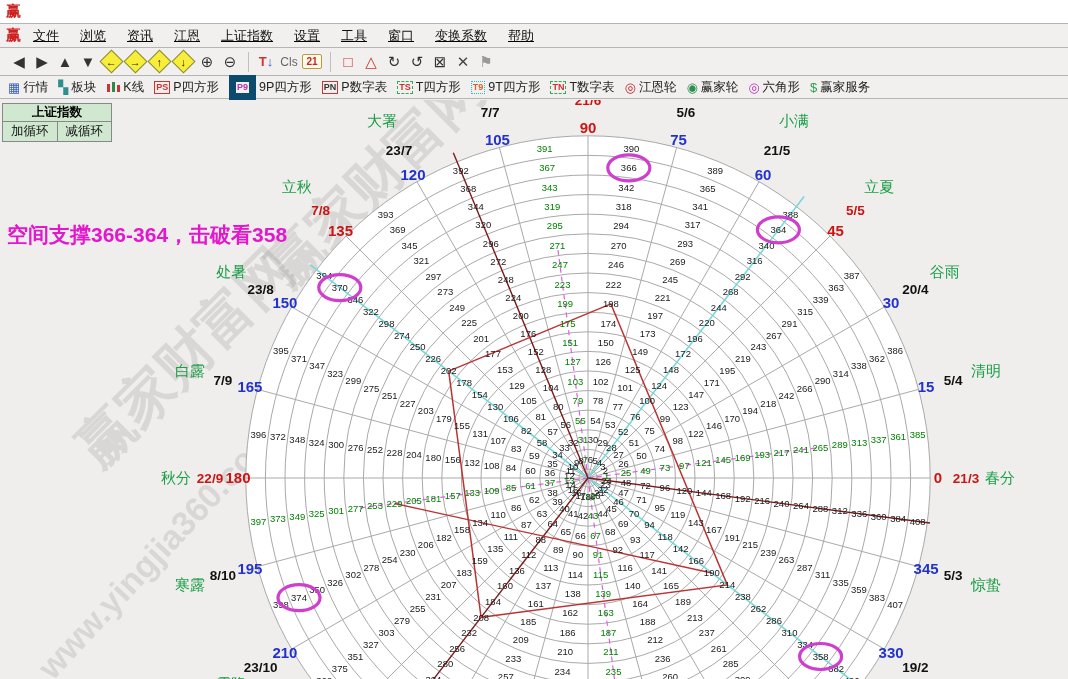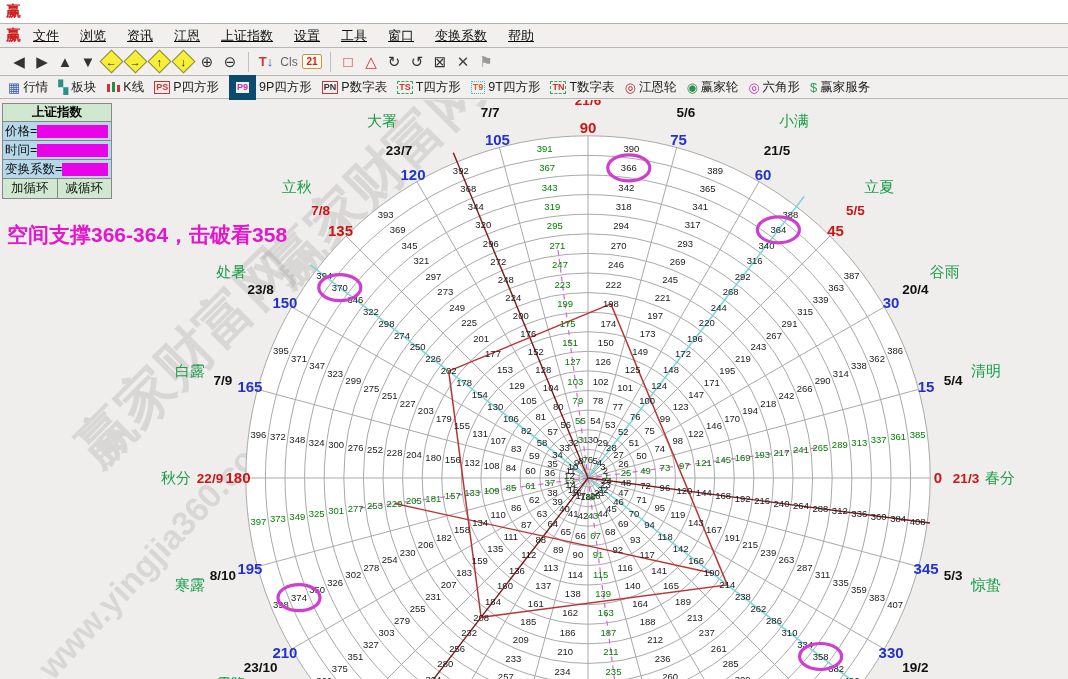--- a/index.html
+++ b/index.html
@@ -706,34 +706,20 @@
         <text x="891.1" y="558.0" font-size="15" font-weight="bold" fill="#2233cc">330</text>
         <text x="915.4" y="571.5" font-size="13.5" font-weight="bold" fill="#111111">19/2</text>
         <text x="926.1" y="473.6" font-size="15" font-weight="bold" fill="#2233cc">345</text>
         <text x="953.1" y="480.3" font-size="13.5" font-weight="bold" fill="#111111">5/3</text>
         <text x="986.0" y="489.6" font-size="15" fill="#1a9e46">惊蛰</text>
       </g>
     </svg>
 
   <div class="panel">
     <div class="panel-title">上证指数</div>
-    <div>
-        <div class="prow">
-          <span>价格=</span>
-          <span class="pval"></span>
-        </div>
-        <div class="prow">
-          <span>时间=</span>
-          <span class="pval"></span>
-        </div>
-        <div class="prow">
-          <span>变换系数=</span>
-          <span class="pval"></span>
-        </div>
-      </div>
     <div class="pbtns">
         <div class="pbtn">加循环</div>
         <div class="pbtn">减循环</div>
       </div>
   </div>
 
   <div class="anno">
     <div>空间支撑366-364，击破看358</div>
   </div>
 </div>

